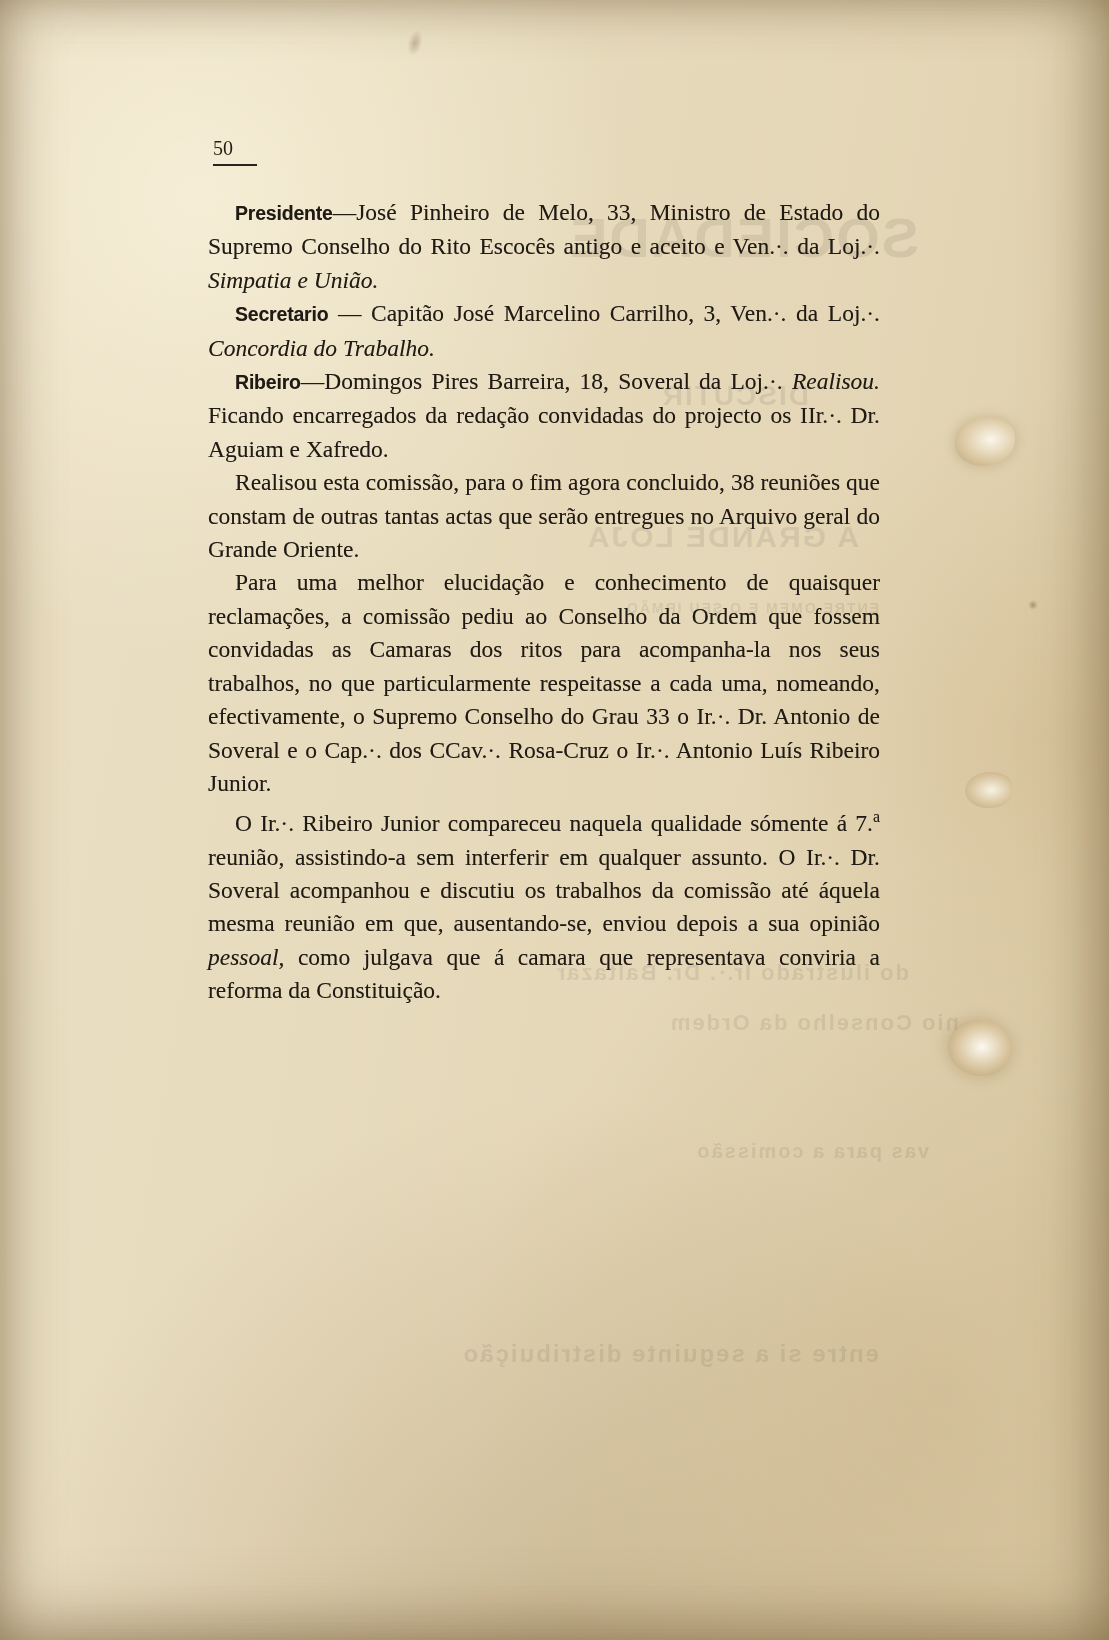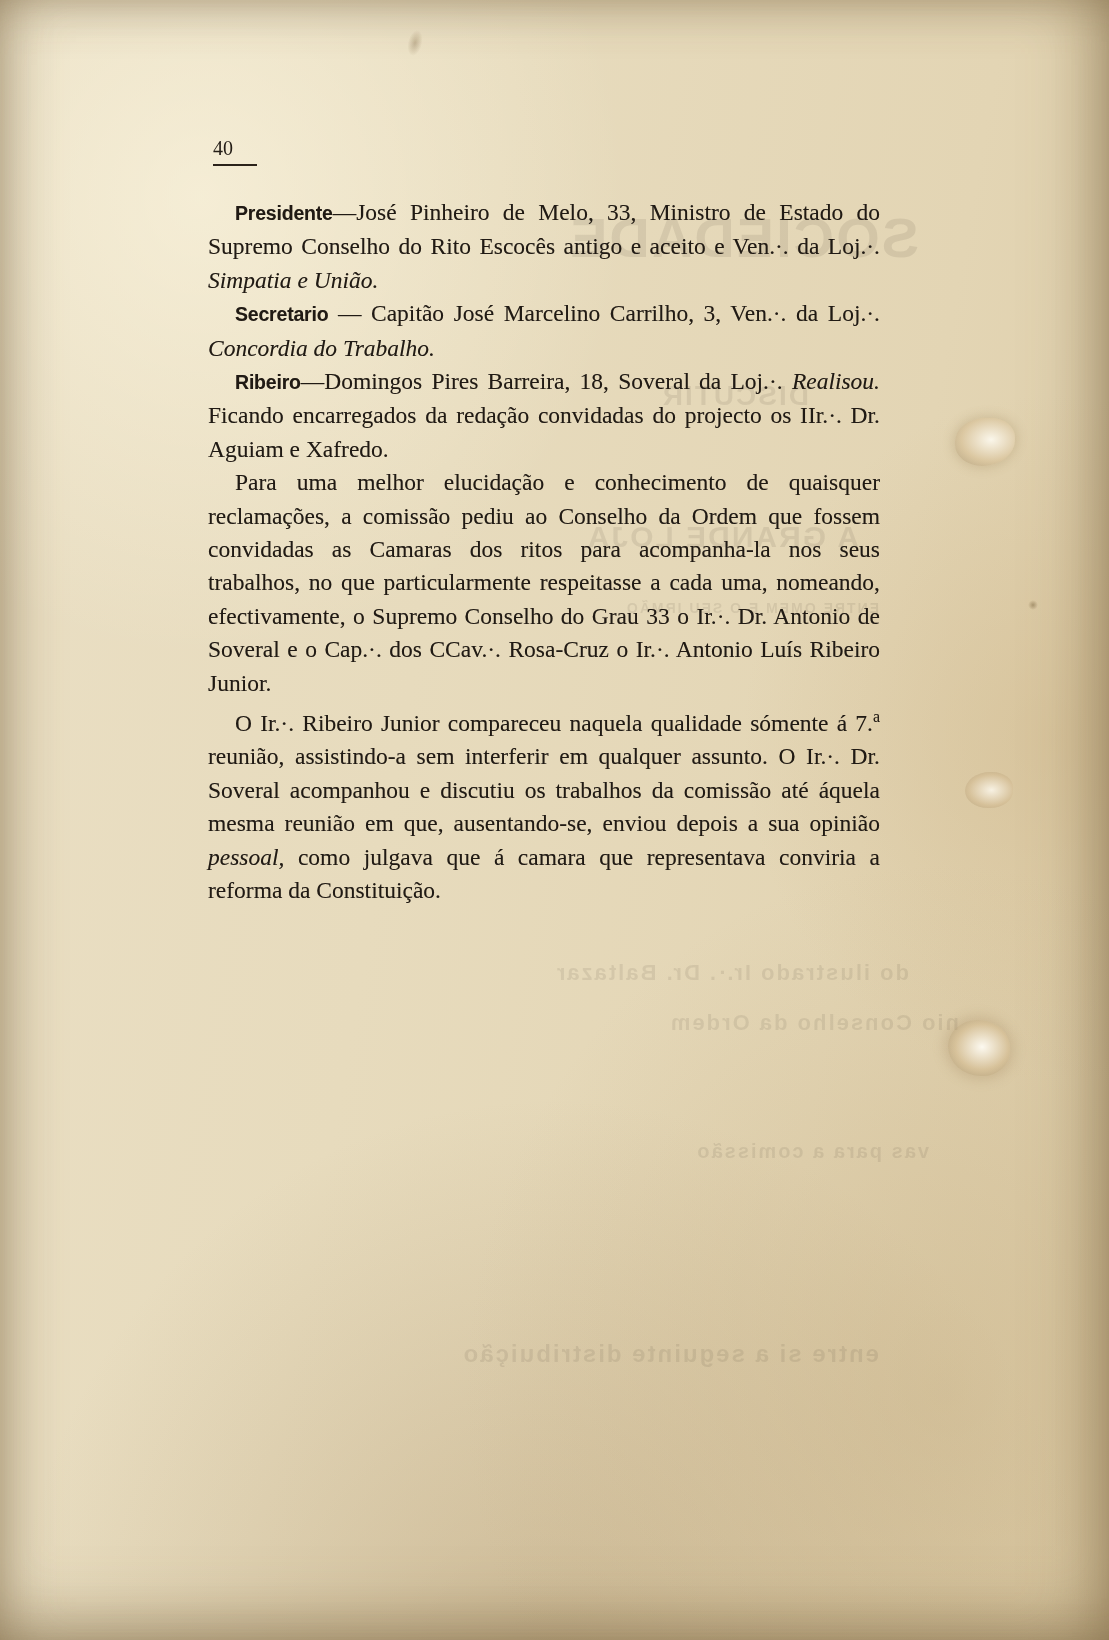--- a/index.html
+++ b/index.html
@@ -158,40 +158,41 @@
   <div class="bl4">ENTRE OMEM E O SEU IRMÃO</div>
   <div class="bl5">do ilustrado Ir.·. Dr. Baltazar</div>
   <div class="bl6">nio Conselho da Ordem</div>
   <div class="bl7">vas para a comissão</div>
   <div class="bl8">entre si a seguinte distribuição</div>
 </div>
 
 <div class="page">
 
   <div class="folio-wrap">
-    <div class="folio">40</div>
+    <div class="folio">50</div>
     <div class="folio-rule"></div>
   </div>
 
   <div class="body">
 
     <p class="indent">
       <span class="sans">Presidente</span><span>—</span><span>José Pinheiro de Melo, 33, Ministro de Estado do Supremo Conselho do Rito Escocês antigo e aceito e Ven.·. da Loj.·. </span><span class="ital">Simpatia e União.</span>
     </p>
 
 
     <p class="indent">
       <span class="sans">Secretario</span> <span>—</span> <span>Capitão José Marcelino Carrilho, 3, Ven.·. da Loj.·. </span><span class="ital">Concordia do Trabalho.</span>
     </p>
 
 
     <p class="indent">
       <span class="sans">Ribeiro</span><span>—</span><span>Domingos Pires Barreira, 18, Soveral da Loj.·. </span><span class="ital">Realisou.</span><span> Ficando encarregados da redação convidadas do projecto os IIr.·. Dr. Aguiam e Xafredo.</span>
     </p>
 
+    <p class="indent">Realisou esta comissão, para o fim agora concluido, 38 reuniões que constam de outras tantas actas que serão entregues no Arquivo geral do Grande Oriente.</p>
     <p class="indent">Para uma melhor elucidação e conhecimento de quaisquer reclamações, a comissão pediu ao Conselho da Ordem que fossem convidadas as Camaras dos ritos para acompanha-la nos seus trabalhos, no que particularmente respeitasse a cada uma, nomeando, efectivamente, o Supremo Conselho do Grau 33 o Ir.·. Dr. Antonio de Soveral e o Cap.·. dos CCav.·. Rosa-Cruz o Ir.·. Antonio Luís Ribeiro Junior.</p>
 
     <p class="indent">
       <span>O Ir.·. Ribeiro Junior compareceu naquela qualidade sómente á 7.</span><span class="sup">a</span><span> reunião, assistindo-a sem interferir em qualquer assunto. O Ir.·. Dr. Soveral acompanhou e discutiu os trabalhos da comissão até áquela mesma reunião em que, ausentando-se, enviou depois a sua opinião </span><span class="ital">pessoal,</span><span> como julgava que á camara que representava conviria a reforma da Constituição.</span>
     </p>
 
   </div>
 </div>
 
 <div class="blem blem-a"></div>

